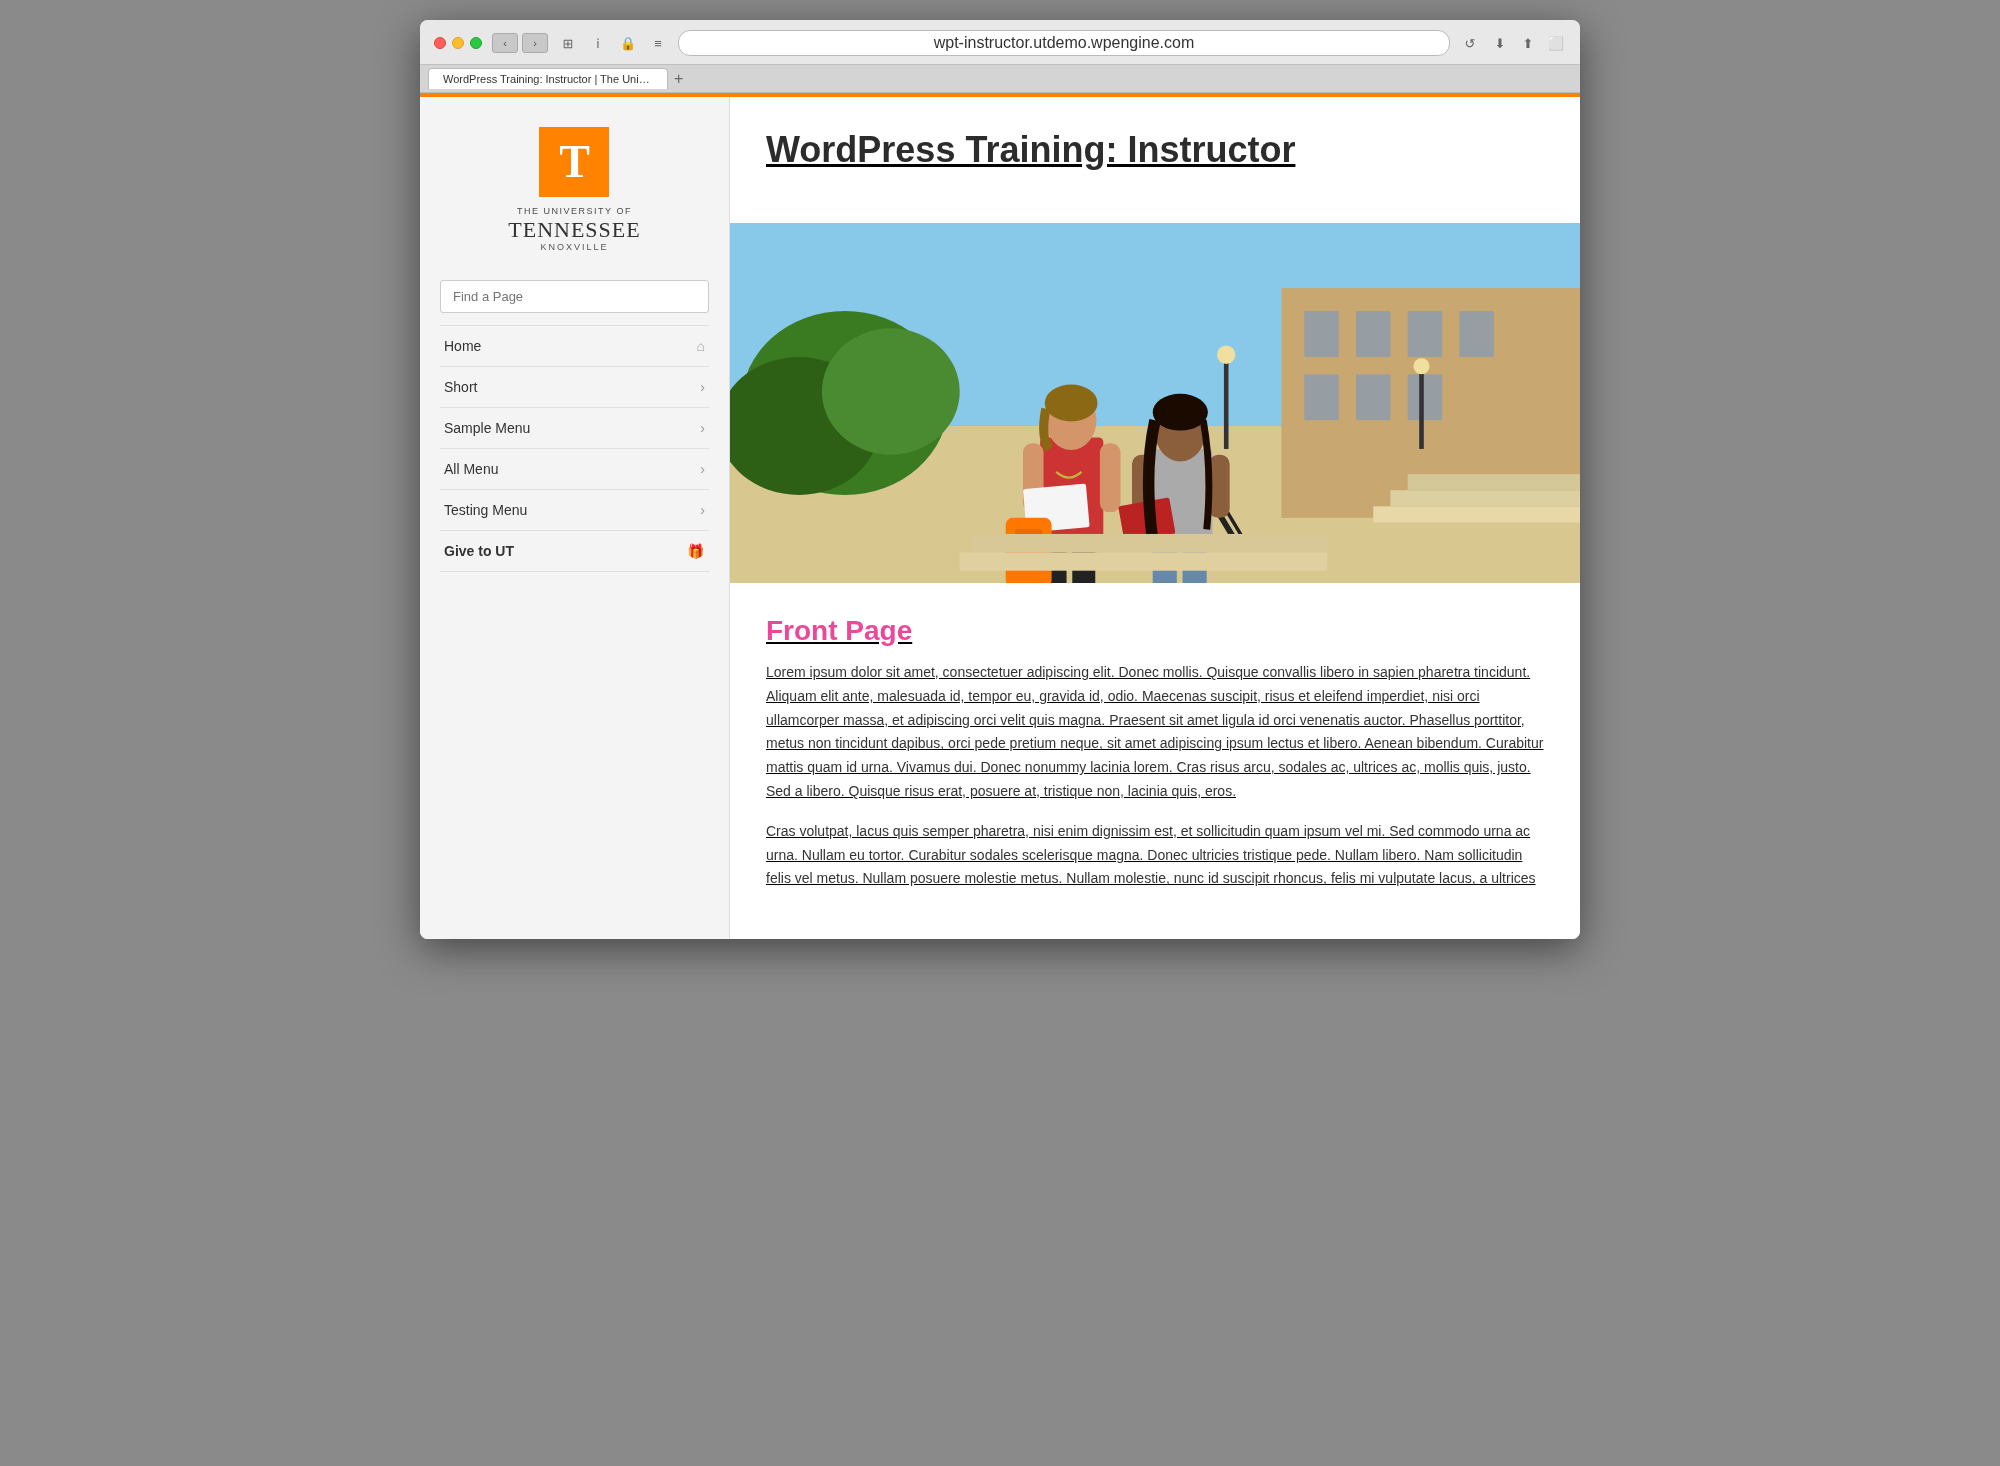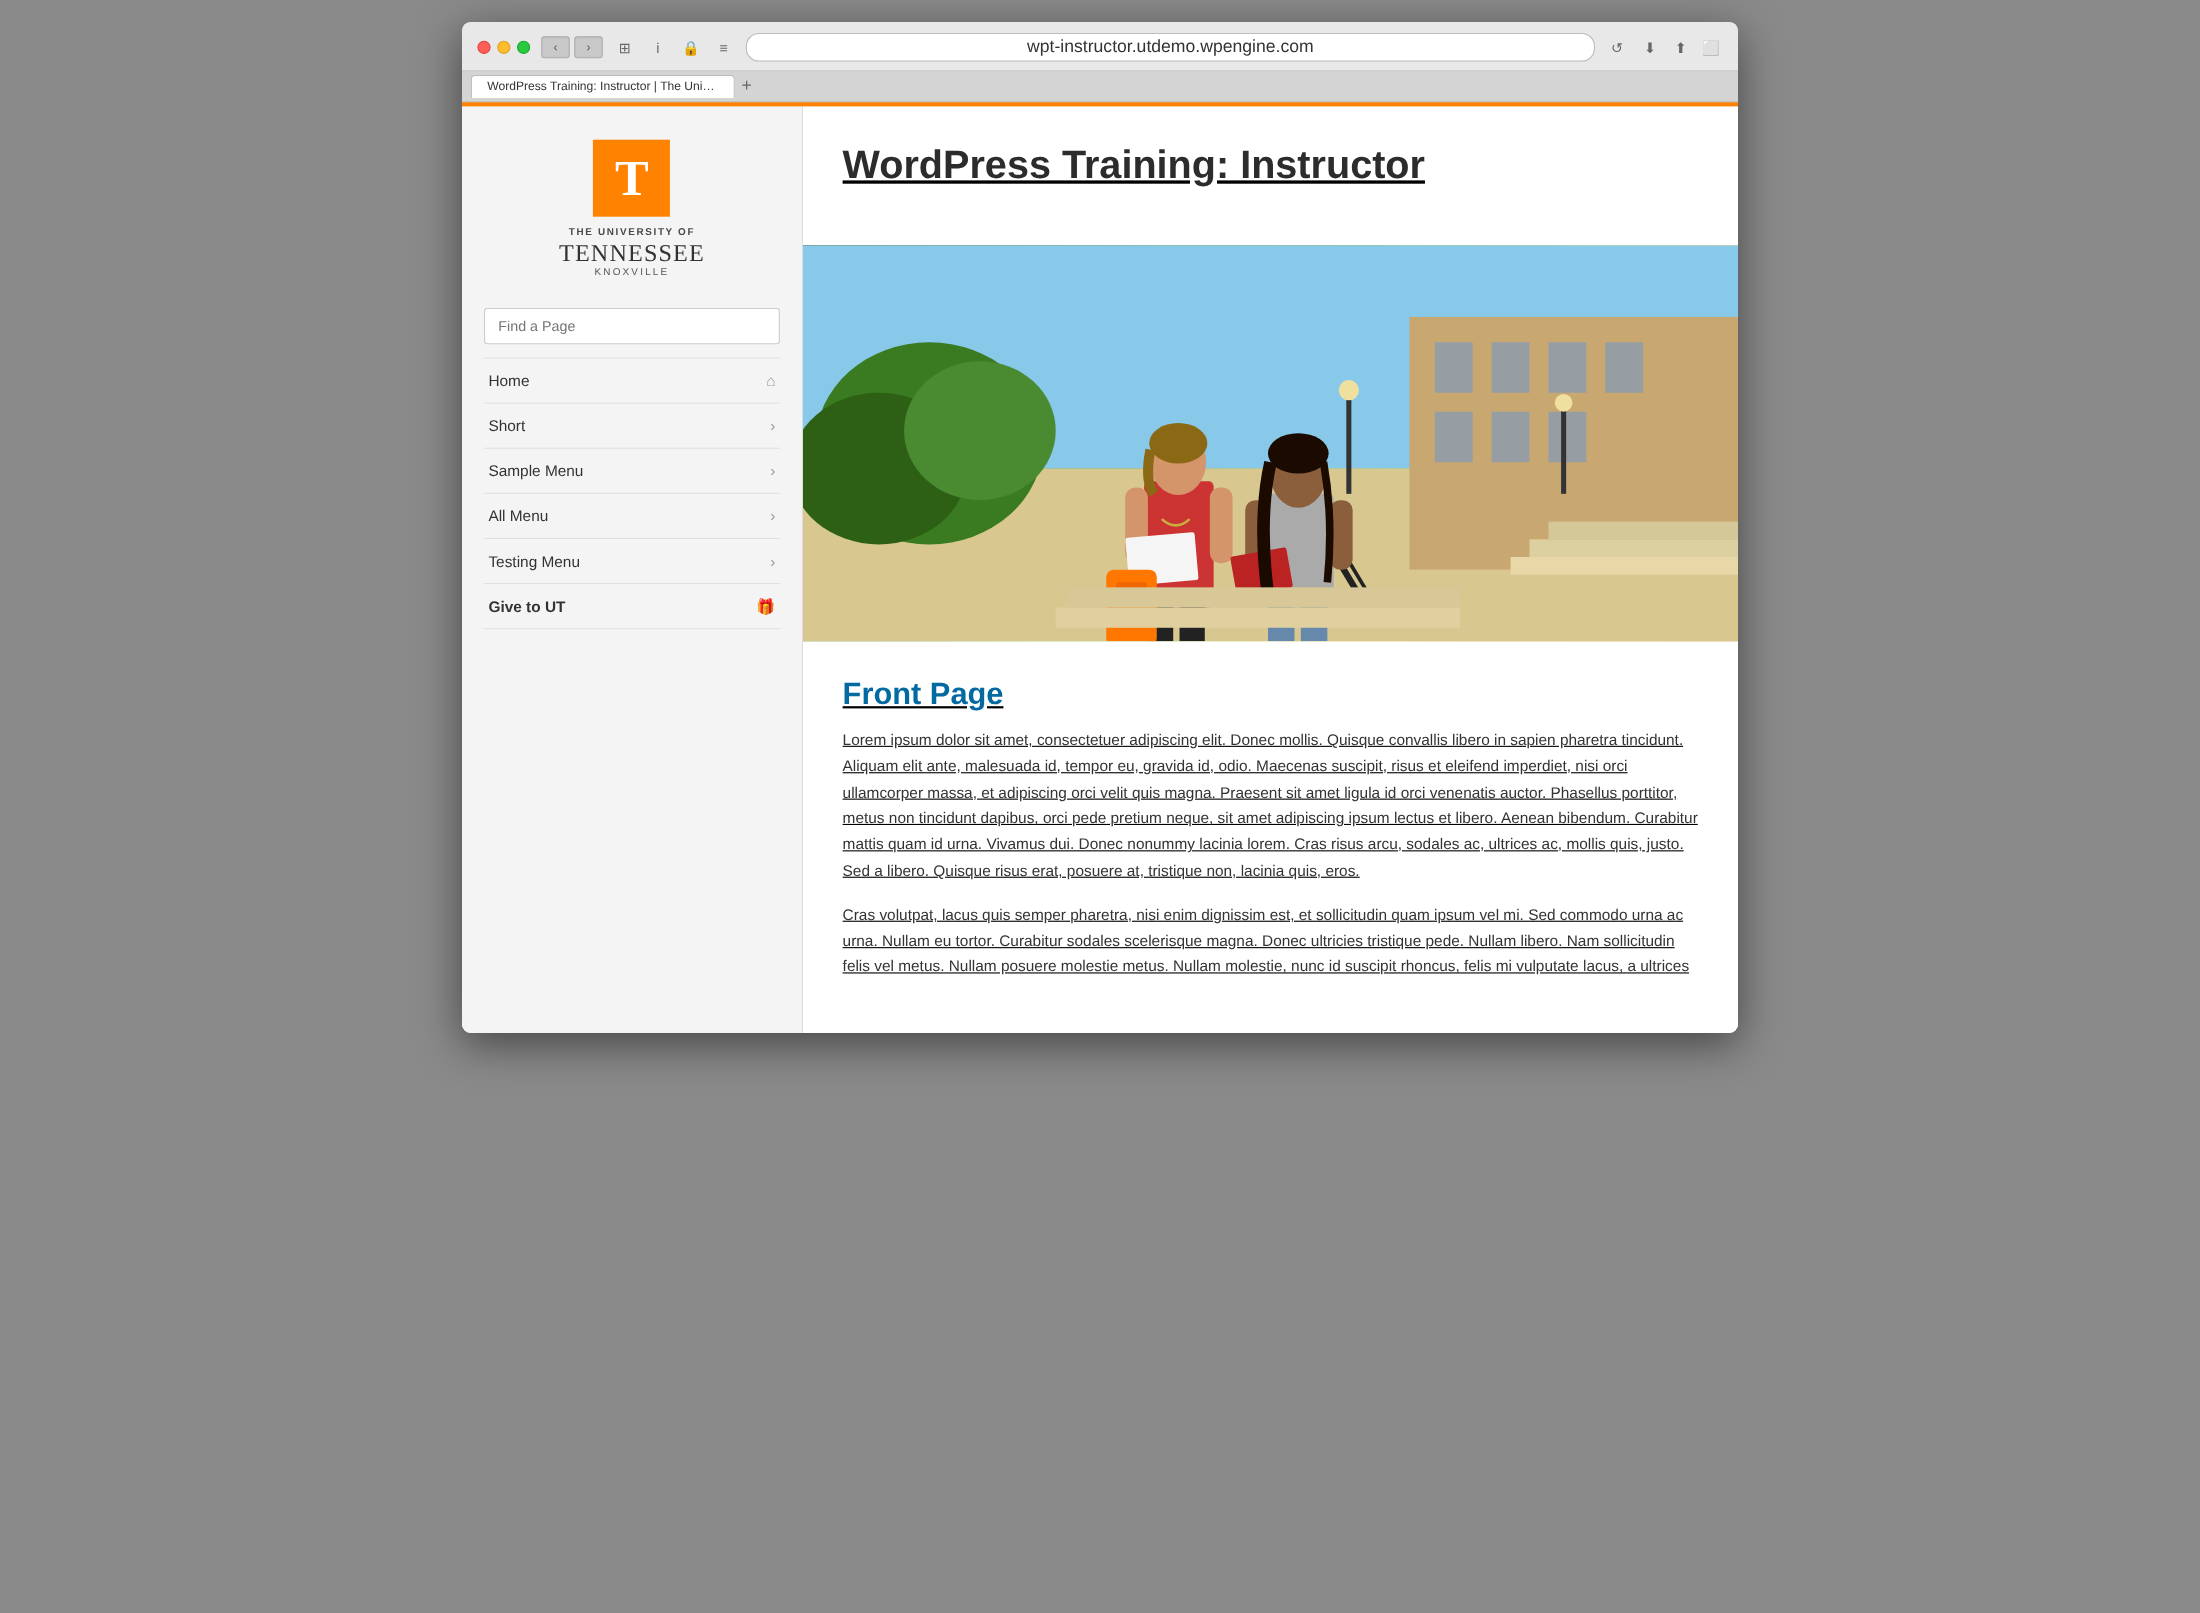--- a/index.html
+++ b/index.html
@@ -171,21 +171,20 @@
       line-height: 1;
     }
 
     .university-text {
       text-align: center;
       color: #4a4a4a;
       font-size: 9px;
       letter-spacing: 1.5px;
       text-transform: uppercase;
       line-height: 1.4;
-      font-weight: bold;
     }
 
     .university-name {
       font-size: 22px;
       font-weight: normal;
       color: #333;
       letter-spacing: 1px;
       text-transform: uppercase;
       font-family: Georgia, serif;
       line-height: 1.1;
@@ -273,21 +272,21 @@
     
     .hero-scene {
       width: 100%;
       height: 100%;
       position: relative;
     }
 
     .front-page-title {
       font-size: 28px;
       font-weight: bold;
-      color: #0369a1;
+      color: #ec4899;
       margin-bottom: 14px;
     }
 
     .body-text {
       font-size: 14px;
       line-height: 1.7;
       color: #333;
       margin-bottom: 16px;
     }
 

